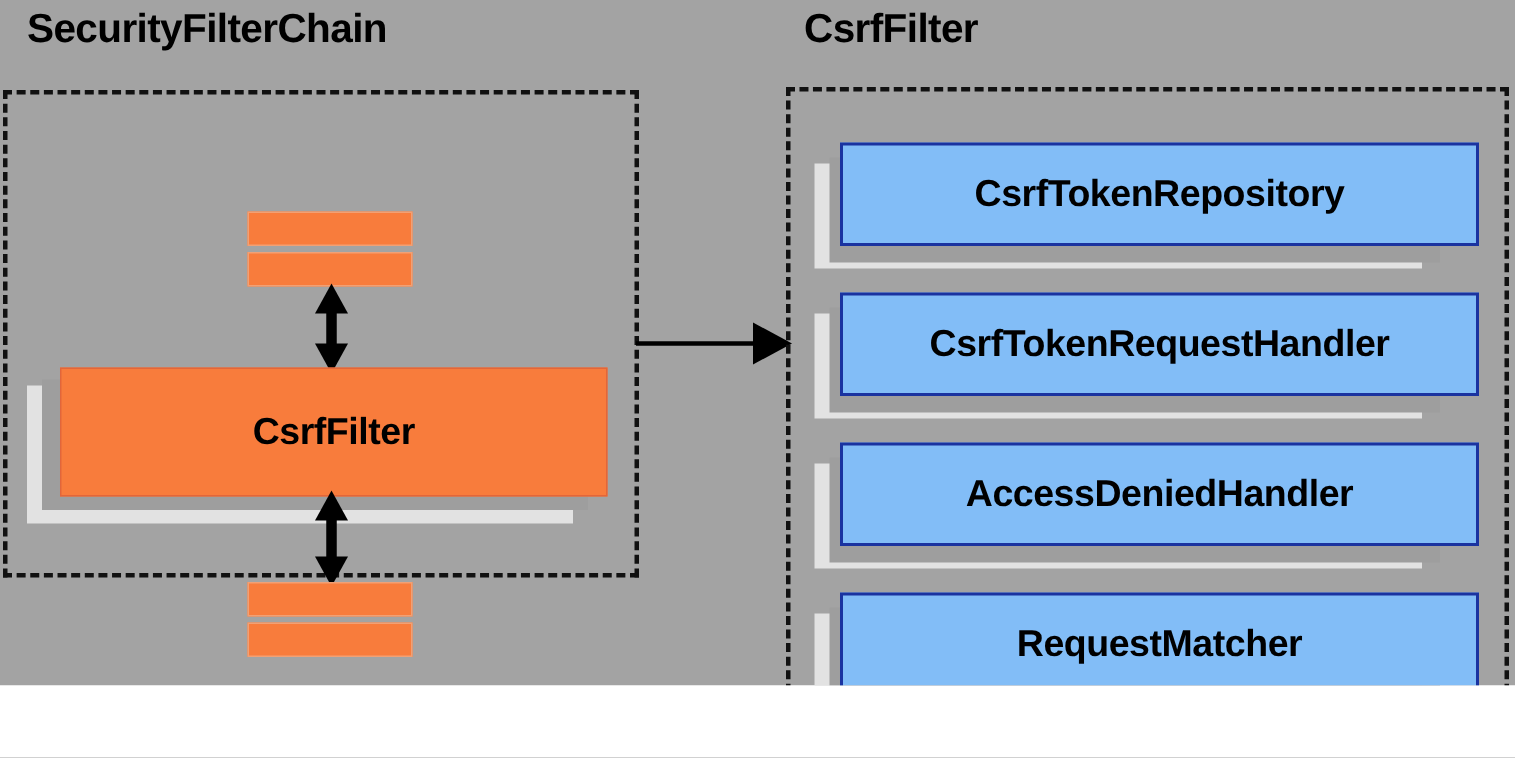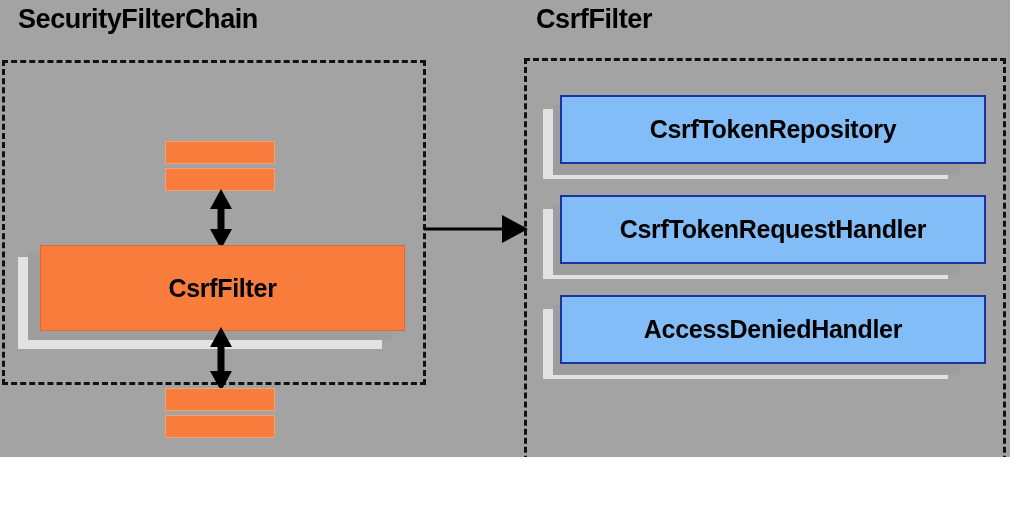--- a/index.html
+++ b/index.html
@@ -184,14 +184,21 @@
   </div>
 
   <div class="blue-stack" id="blue-stack-1">
     <div class="shadow-back"></div>
     <div class="shadow-mid"></div>
     <div class="face face-blue">
       <span class="face-label">CsrfTokenRequestHandler</span>
     </div>
   </div>
 
+  <div class="blue-stack" id="blue-stack-3">
+    <div class="shadow-back"></div>
+    <div class="shadow-mid"></div>
+    <div class="face face-blue">
+      <span class="face-label">RequestMatcher</span>
+    </div>
+  </div>
 
 </div>
 
 </body></html>

